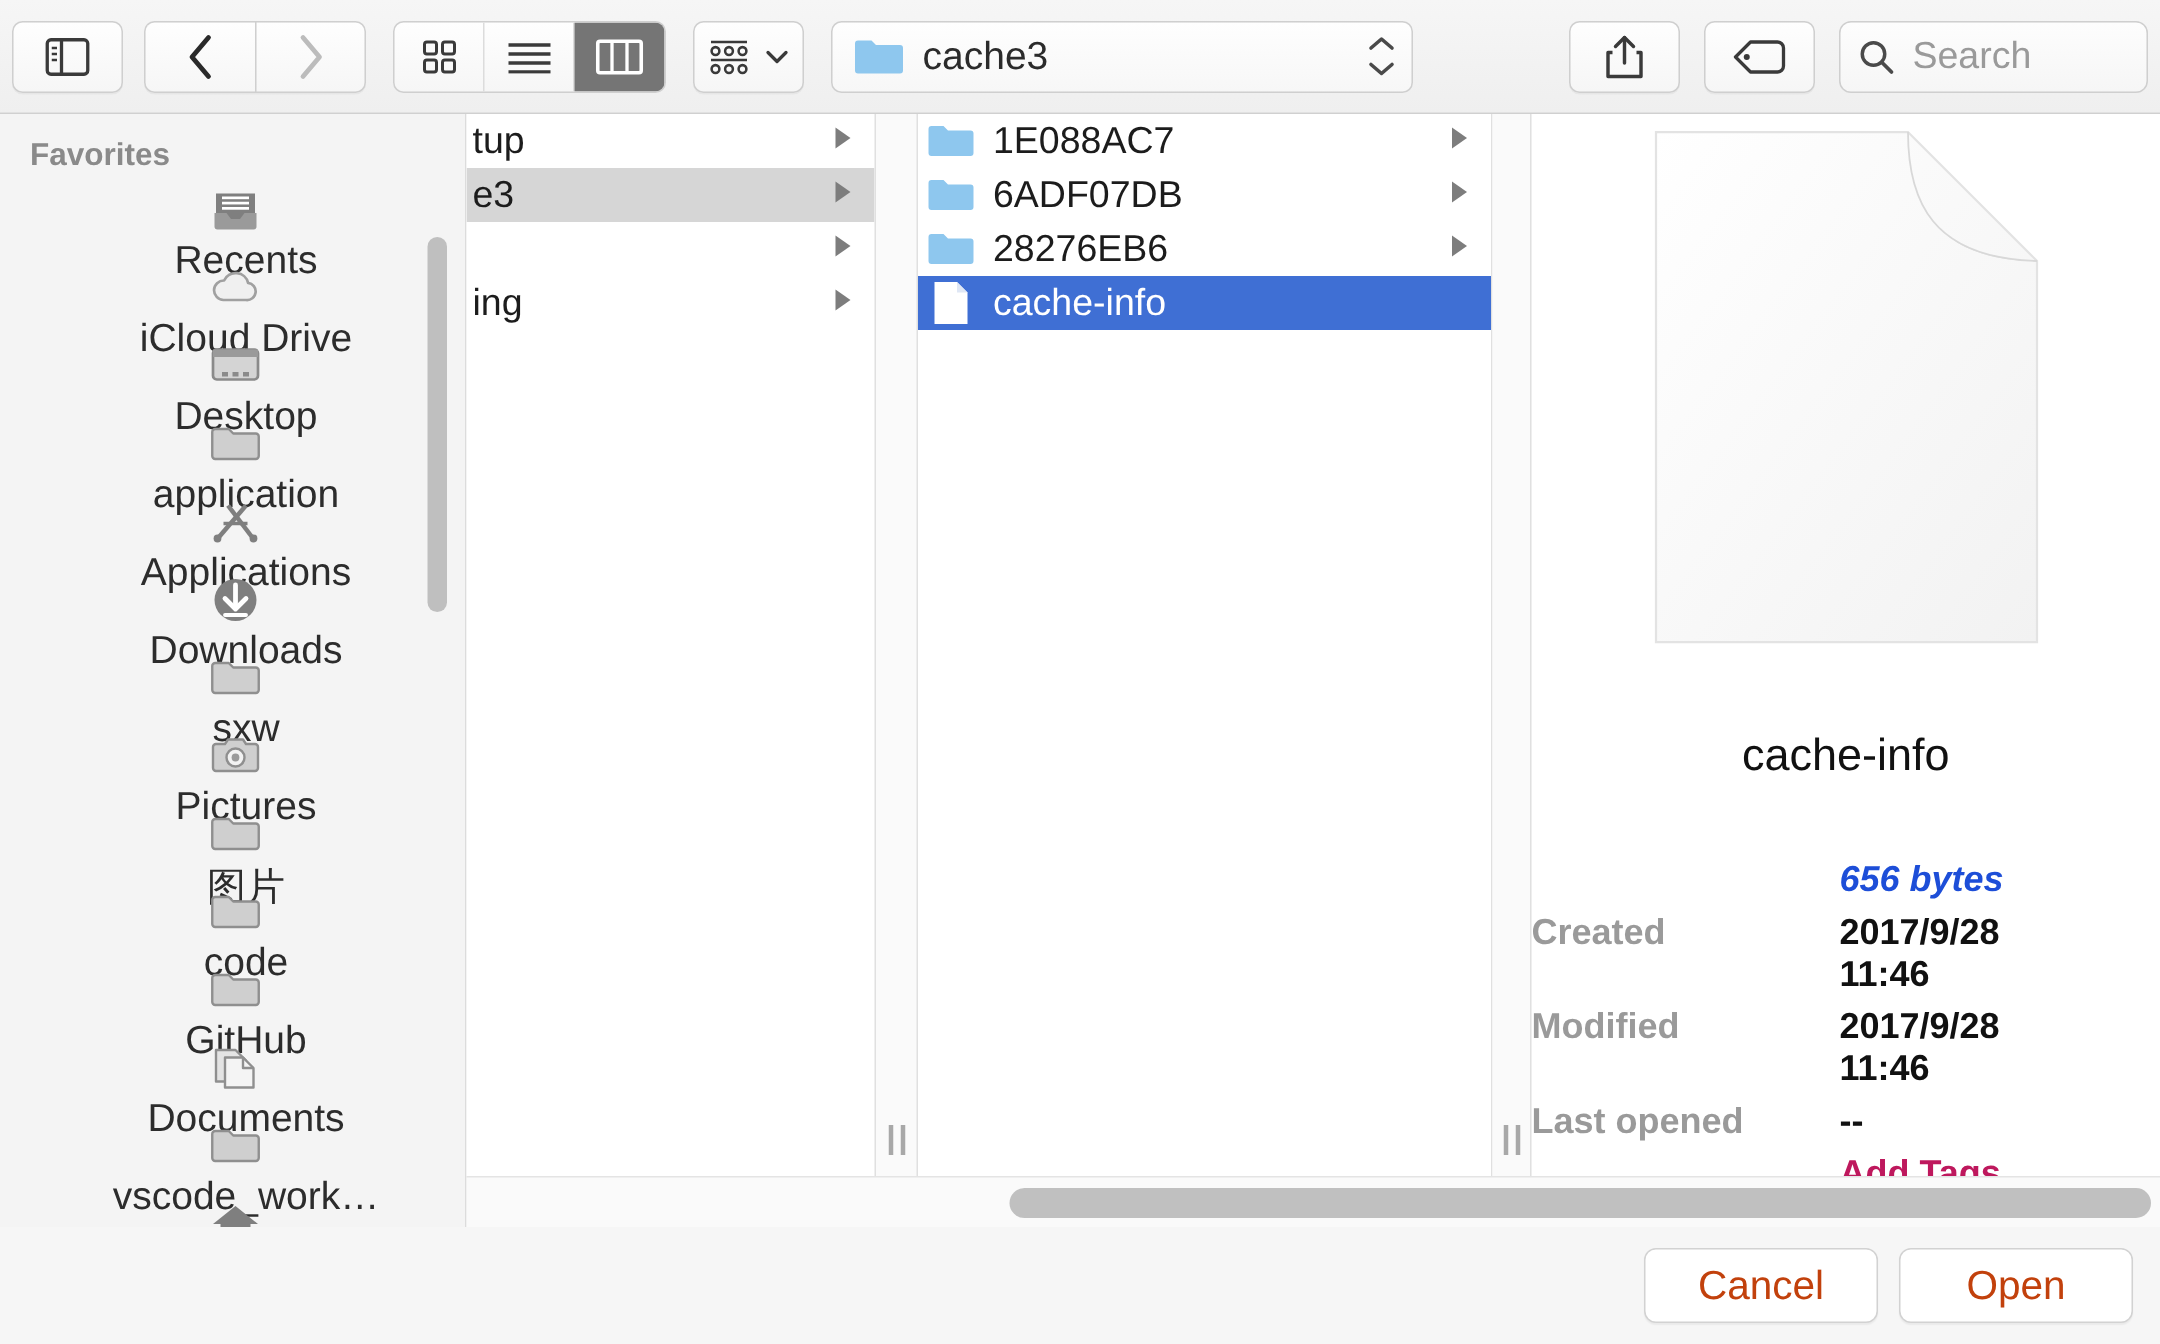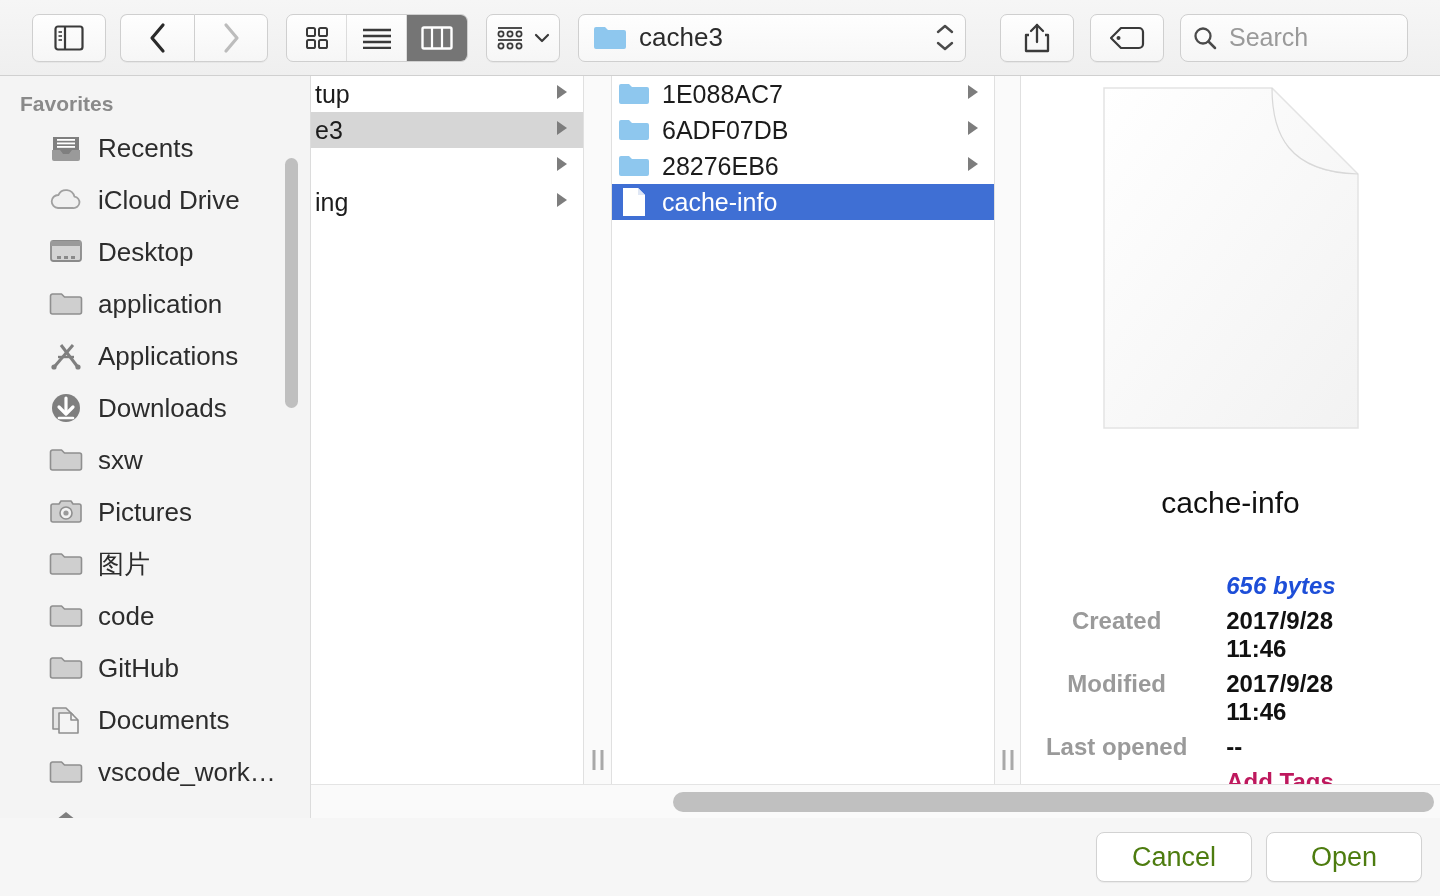--- a/index.html
+++ b/index.html
@@ -16,21 +16,21 @@
     background: #f6f6f6;
     display: flex; flex-direction: column;
   }
 
   
   .toolbar {
     height: 76px;
     background: linear-gradient(180deg,#f6f6f6 0%,#efefef 100%);
     border-bottom: 1px solid #d0d0d0;
     display: flex; align-items: center;
-    padding: 0 32px;
+    padding: 0 8px;
     flex: 0 0 76px;
     position: relative;
   }
   .tb-btn {
     background: linear-gradient(180deg,#fefefe 0%,#f6f6f6 100%);
     border: 1px solid #cfcfcf;
     border-radius: 7px;
     height: 48px;
     display: flex; align-items: center; justify-content: center;
     box-shadow: 0 1px 0 rgba(0,0,0,0.04);
@@ -72,21 +72,21 @@
   .pathbar .label {
     font-size: 26px; color: #2b2b2b; margin-left: 12px;
     white-space: nowrap; overflow: hidden;
   }
   .stepper { margin-left: auto; display:flex; flex-direction: column; gap: 5px; }
 
   .tb-right { margin-left: auto; display: flex; align-items: center; gap: 16px; }
   .tb-share { width: 74px; }
   .tb-tag { width: 74px; }
   .searchbox {
-    width: 228px; height: 48px;
+    width: 206px; height: 48px;
     background: linear-gradient(180deg,#fdfdfd 0%,#f6f6f6 100%);
     border: 1px solid #cfcfcf; border-radius: 8px;
     display: flex; align-items: center; padding: 0 12px;
     cursor: text;
   }
   .searchbox .ph { font-size: 25px; color: #9a9a9a; margin-left: 12px; }
 
   
   .body { display: flex; flex: 1 1 auto; min-height: 0; position: relative; }
 
@@ -96,21 +96,21 @@
     background: #f4f4f4;
     border-right: 1px solid #dcdcdc;
     position: relative; overflow: hidden;
   }
   .sb-header {
     font-size: 21px; color: #8a8a8a; font-weight: bold;
     padding: 16px 0 6px 20px;
   }
   .sb-item {
     height: 52px; display: flex; align-items: center;
-    padding-left: 48px; cursor: default;
+    padding-left: 18px; cursor: default; flex-direction: column;
   }
   .sb-icon { width: 36px; height: 32px; flex: 0 0 36px; margin-right: 14px;
              display:flex; align-items:center; justify-content:center; }
   .sb-label { font-size: 26px; color: #2c2c2c; white-space: nowrap; }
   .sb-scroll {
     position: absolute; left: 285px; top: 82px;
     width: 13px; height: 250px;
     background: #bfbfbf; border-radius: 7px;
   }
 
@@ -149,21 +149,21 @@
   .preview {
     flex: 1 1 auto; background: #fff; min-width: 0;
     display: flex; flex-direction: column; align-items: center;
     padding-top: 10px; overflow: hidden;
   }
   .docicon { margin-top: 0; }
   .pv-title { font-size: 30px; color: #111; margin-top: 52px; }
   .meta { margin-top: 52px; width: 100%; padding-right: 52px; }
   .meta-row { display: flex; justify-content: flex-start; margin-bottom: 7px; }
   .meta-k {
-    width: 286px; text-align: center; padding-right: 14px;
+    width: 286px; text-align: left; padding-right: 14px;
     font-size: 24px; color: #9a9a9a; font-weight: bold;
   }
   .meta-v { font-size: 24px; color: #111; font-weight: bold; width: 230px; }
   .meta-v.size { color: #1d4ed8; font-style: italic; }
   .meta-v.tags { color: #be185d; cursor: default; }
 
   
   .hscroll {
     height: 34px; flex: 0 0 34px;
     background: #fafafa; border-top: 1px solid #e4e4e4;
@@ -178,21 +178,21 @@
   
   .footer {
     height: 78px; flex: 0 0 78px;
     background: #f6f6f6;
     display: flex; align-items: center; justify-content: flex-end;
     padding-right: 18px; gap: 14px;
   }
   .fbtn {
     min-width: 156px; height: 50px;
     background: #fff; border: 1px solid #d2d2d2; border-radius: 8px;
-    font-size: 27px; color: #4d7c0f;
+    font-size: 27px; color: #c2410c;
     display: flex; align-items: center; justify-content: center;
     box-shadow: 0 1px 1px rgba(0,0,0,0.05);
     cursor: default;
   }
 </style>
 </head>
 <body>
 
 <div class="window">
 

